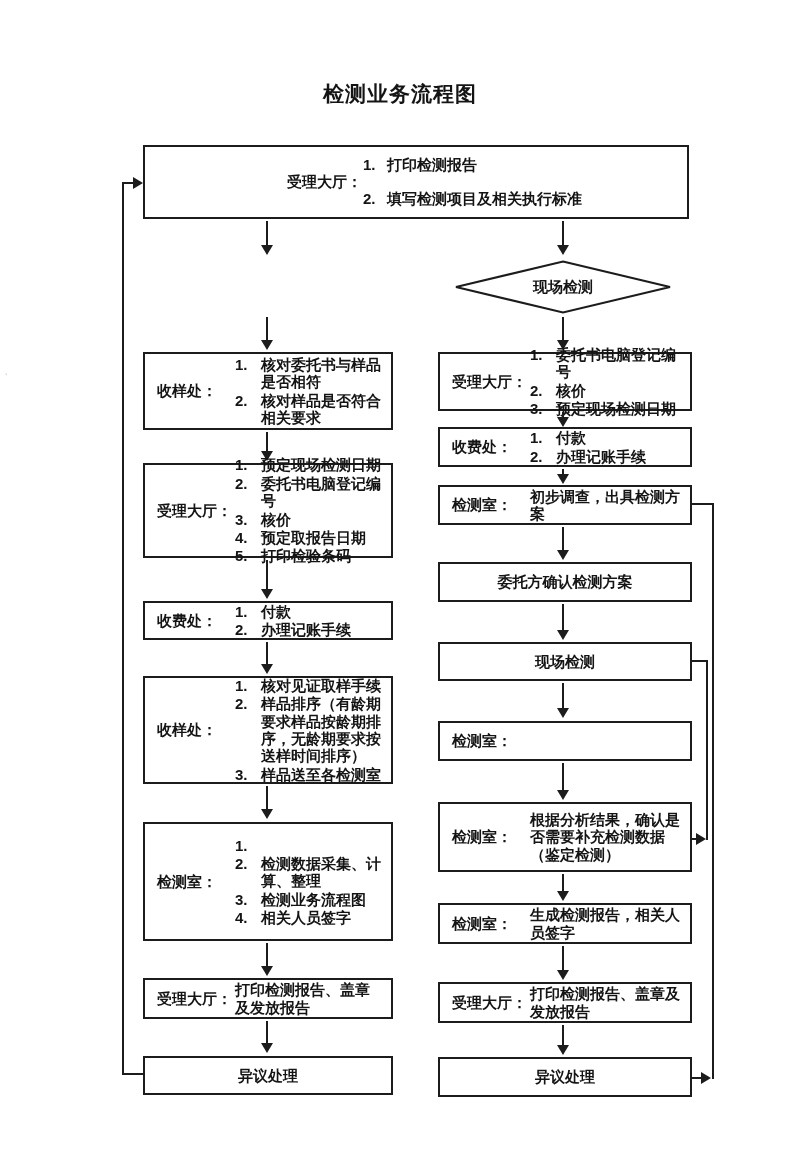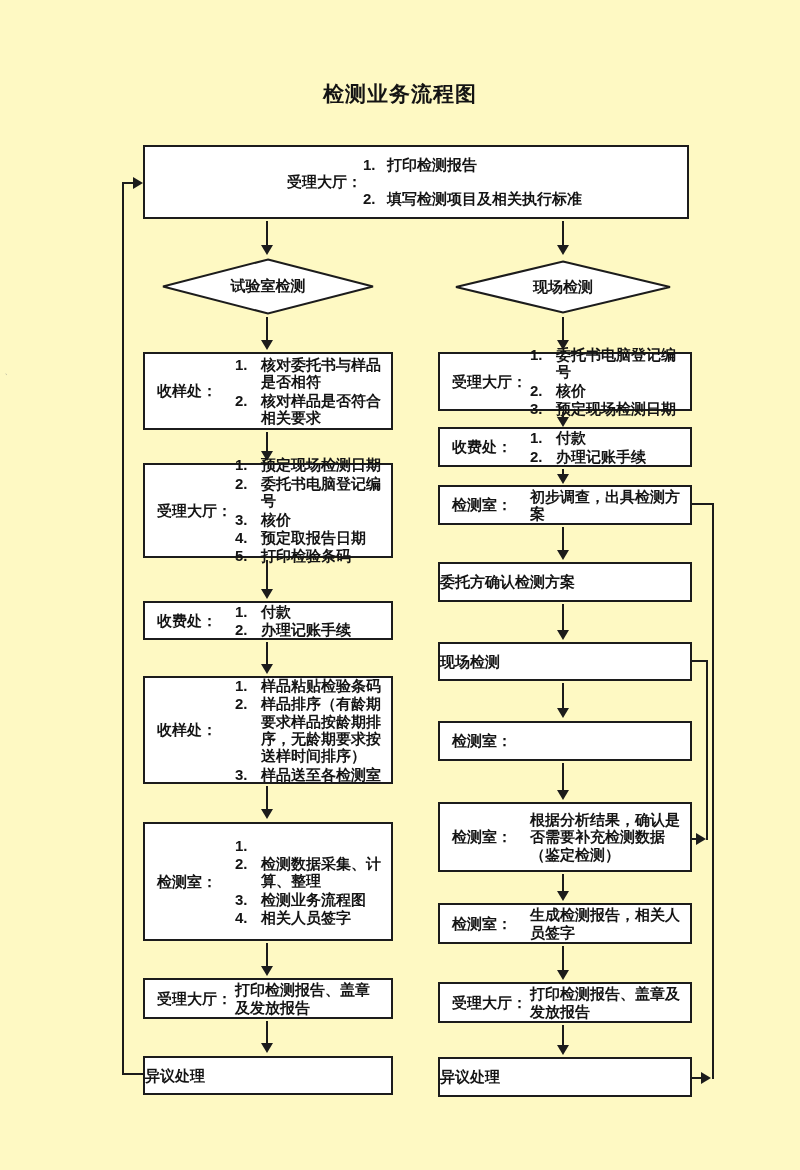--- a/index.html
+++ b/index.html
@@ -1,28 +1,28 @@
 <!DOCTYPE html>
 <html><head>
 <meta charset="utf-8">
 <style>
   :root{ --line:#1c1c1c; --txt:#141414; }
   html,body{ margin:0; padding:0; background:#e8e8e8; }
-  .page{ position:relative; width:800px; height:1170px; background:#fef9c3; overflow:hidden;
+  .page{ position:relative; width:800px; height:1170px; background:#ffffff; overflow:hidden;
          font-family:"Liberation Sans", sans-serif; color:var(--txt); }
   .title{ position:absolute; left:0; top:80px; width:800px; text-align:center;
           font-size:21px; font-weight:bold; letter-spacing:1px; }
   .stray{ position:absolute; left:4px; top:364px; font-size:10px; color:#8a8a8a; opacity:.55; }
 
   .pbox{ position:absolute; border:2px solid var(--line); background:#fff; box-sizing:border-box;
          display:flex; align-items:center; font-size:15px; font-weight:bold; line-height:1.16; }
   .pbox .lbl{ flex:0 0 auto; box-sizing:border-box; padding-left:12px; width:90px; white-space:nowrap; }
   .pbox .content{ flex:1; padding:3px 8px 3px 0; }
   .pbox .plain{ flex:1; padding:3px 8px 3px 0; }
-  .pbox.center{ }
+  .pbox.center{ justify-content:center; }
   .pbox.center .plain{ flex:0 0 auto; padding:0; text-align:center; }
   .item{ display:flex; margin:1px 0; }
   .item .no{ flex:0 0 26px; }
   .item .txt{ flex:1; }
 
   
   .topbox{ display:block; }
   .topbox .t-item{ position:absolute; left:218px; display:flex; }
   .topbox .t-item .no{ flex:0 0 24px; }
   .topbox .t-i1{ top:9px; }
@@ -61,26 +61,20 @@
     </div>
     <div class="t-item t-i2">
       <span class="no">2.</span>
       <span class="txt">填写检测项目及相关执行标准</span>
     </div>
   </div>
 
   <div class="arrow-v" style="left:266px; top:221px; height:24px;"></div>
   <div class="arrow-v" style="left:562px; top:221px; height:24px;"></div>
 
-  <div class="diamond" style="left:160px; top:258px; width:216px; height:57px;">
-    <svg width="216" height="57" viewBox="0 0 216 57">
-      <polygon points="108,1.5 213,28.5 108,55.5 3,28.5" fill="#ffffff" stroke="#1c1c1c" stroke-width="2"></polygon>
-    </svg>
-    <div class="dlabel">试验室检测</div>
-  </div>
   <div class="diamond" style="left:453px; top:260px; width:220px; height:54px;">
     <svg width="220" height="54" viewBox="0 0 220 54">
       <polygon points="110,1.5 217,27 110,52.5 3,27" fill="#ffffff" stroke="#1c1c1c" stroke-width="2"></polygon>
     </svg>
     <div class="dlabel">现场检测</div>
   </div>
 
   <div class="arrow-v" style="left:266px; top:317px; height:23px;"></div>
   <div class="arrow-v" style="left:562px; top:317px; height:23px;"></div>
 
@@ -139,21 +133,21 @@
         </div>
     </div>
   </div>
   <div class="arrow-v" style="left:266px; top:642px; height:22px;"></div>
 
   <div class="pbox" style="left:143px; top:676px; width:250px; height:108px;">
     <div class="lbl">收样处：</div>
     <div class="content">
       <div class="item">
         <span class="no">1.</span>
-        <span class="txt">样品粘贴检验条码</span>
+        <span class="txt">核对见证取样手续</span>
         </div>
       <div class="item">
         <span class="no">2.</span>
         <span class="txt">样品排序（有龄期要求样品按龄期排序，无龄期要求按送样时间排序）</span>
         </div>
       <div class="item">
         <span class="no">3.</span>
         <span class="txt">样品送至各检测室</span>
         </div>
     </div>

